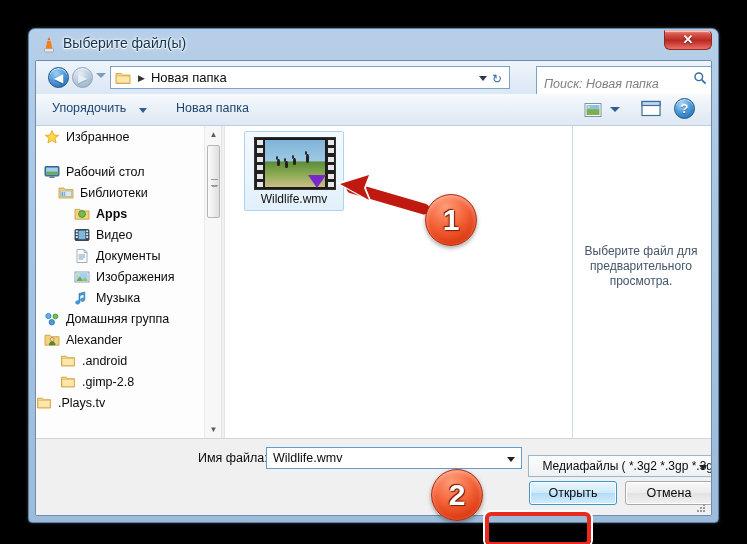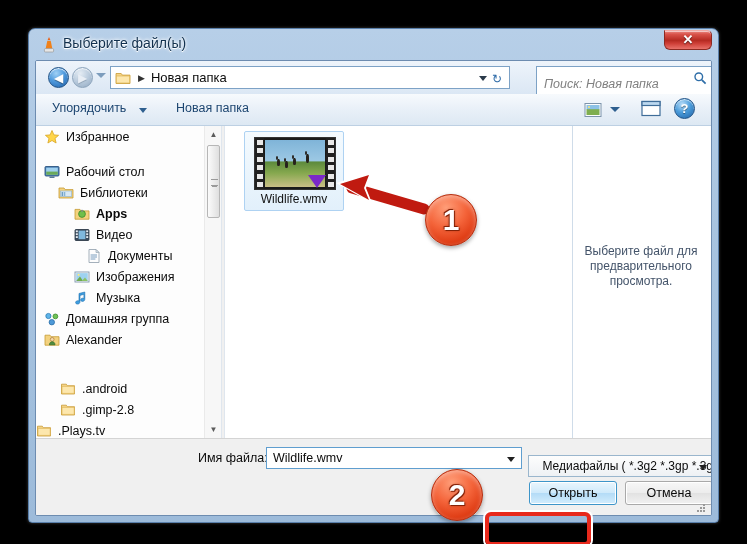--- a/index.html
+++ b/index.html
@@ -521,21 +521,21 @@
                     <rect x="1.8" y="9.2" width="2" height="1.8"></rect>
                     <rect x="12.2" y="3.4" width="2" height="1.8"></rect>
                     <rect x="12.2" y="6.3" width="2" height="1.8"></rect>
                     <rect x="12.2" y="9.2" width="2" height="1.8"></rect>
                   </g>
                   <rect x="4.6" y="3.6" width="6.8" height="8.6" fill="#7fb8dd"></rect>
                 </svg>
               </span>
               <span>Видео</span>
             </div>
-            <div class="sb-row" style="padding-left: 50px;">
+            <div class="sb-row" style="padding-left: 38px;">
               <span class="sb-ico">
                 <svg width="16" height="16" viewBox="0 0 16 16">
                   <path d="M3 1.5h7l3 3v10H3z" fill="#fdfdfd" stroke="#9aa7b3" stroke-width="0.9"></path>
                   <path d="M10 1.5v3h3z" fill="#dce6ef" stroke="#9aa7b3" stroke-width="0.7"></path>
                   <g stroke="#6b93b8" stroke-width="0.9">
                     <line x1="4.6" y1="7" x2="11" y2="7"></line>
                     <line x1="4.6" y1="9" x2="11" y2="9"></line>
                     <line x1="4.6" y1="11" x2="9.4" y2="11"></line>
                   </g>
                 </svg>
@@ -575,21 +575,21 @@
             <div class="sb-row" style="padding-left: 8px;">
               <span class="sb-ico">
                 <svg width="16" height="16" viewBox="0 0 16 16">
                   <path d="M1 3.2h5l1.1 1.5H15v8.5H1z" fill="#f3d27f" stroke="#c59a32" stroke-width="0.8"></path>
                   <circle cx="8.2" cy="7.4" r="1.9" fill="#f7d9a8" stroke="#a9793c" stroke-width="0.7"></circle>
                   <path d="M5.4 12.8c0-1.9 1.3-3.1 2.8-3.1s2.8 1.2 2.8 3.1z" fill="#4f8c3f" stroke="#2f6a25" stroke-width="0.7"></path>
                 </svg>
               </span>
               <span>Alexander</span>
             </div>
-            <div class="sb-row" style="padding-left: 24px; margin-top: 28px;">
+            <div class="sb-row" style="padding-left: 24px;">
               <span class="sb-ico">
                 <svg width="16" height="16" viewBox="0 0 16 16">
                   <path d="M1.5 3.2h4.8l1.1 1.5H14.5v8.3H1.5z" fill="#f6d488" stroke="#c89b35" stroke-width="0.8"></path>
                   <path d="M2 5.4h12.2v7H2z" fill="#fde7ad" stroke="#d8ae4c" stroke-width="0.6"></path>
                 </svg>
               </span>
               <span>.android</span>
             </div>
             <div class="sb-row" style="padding-left: 24px;">
               <span class="sb-ico">

